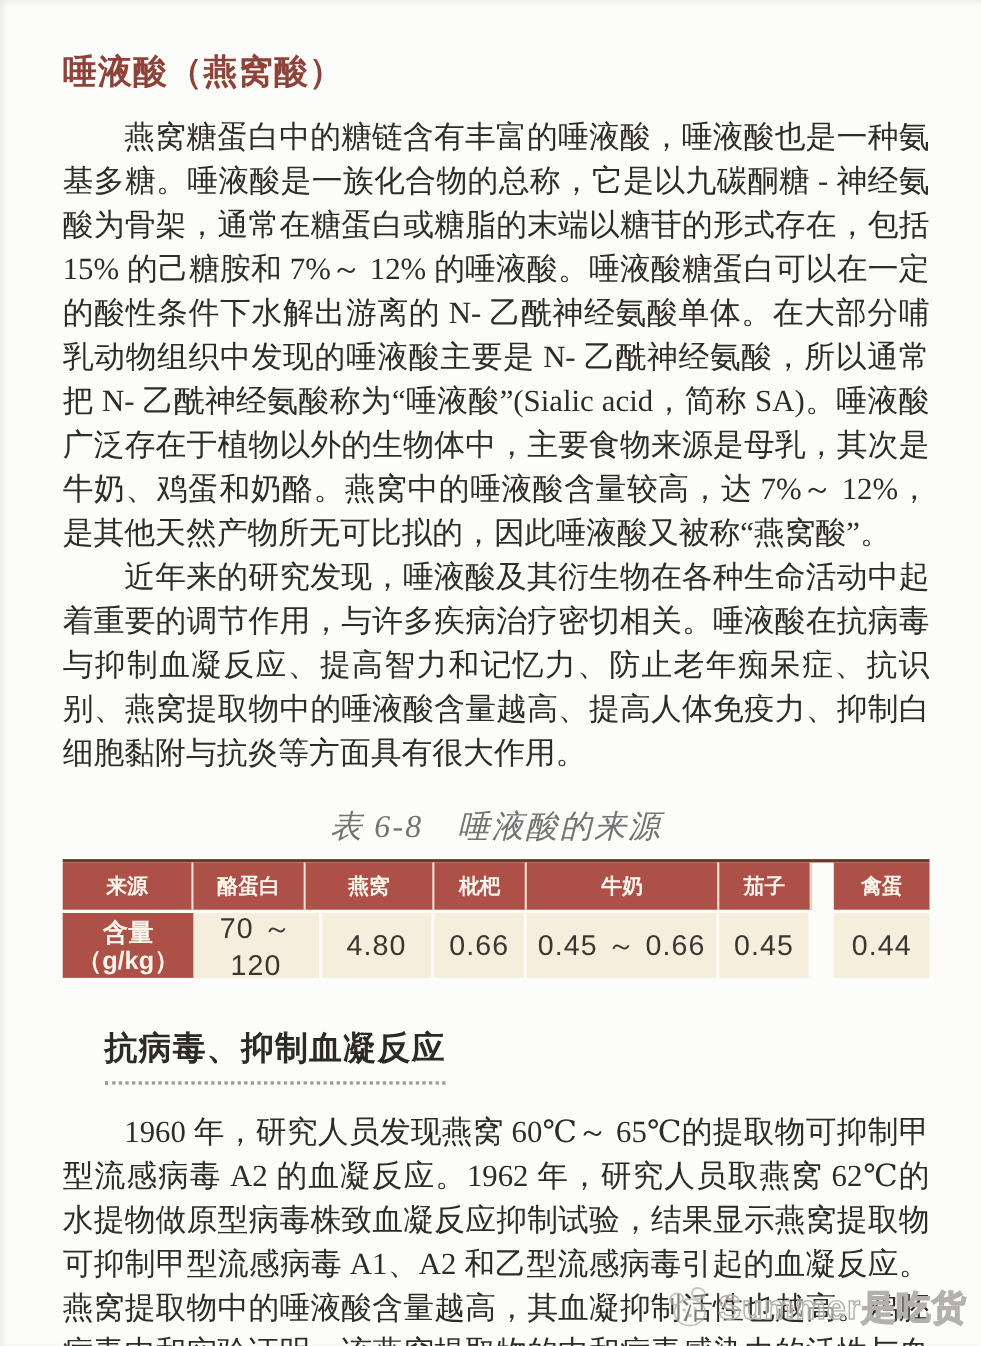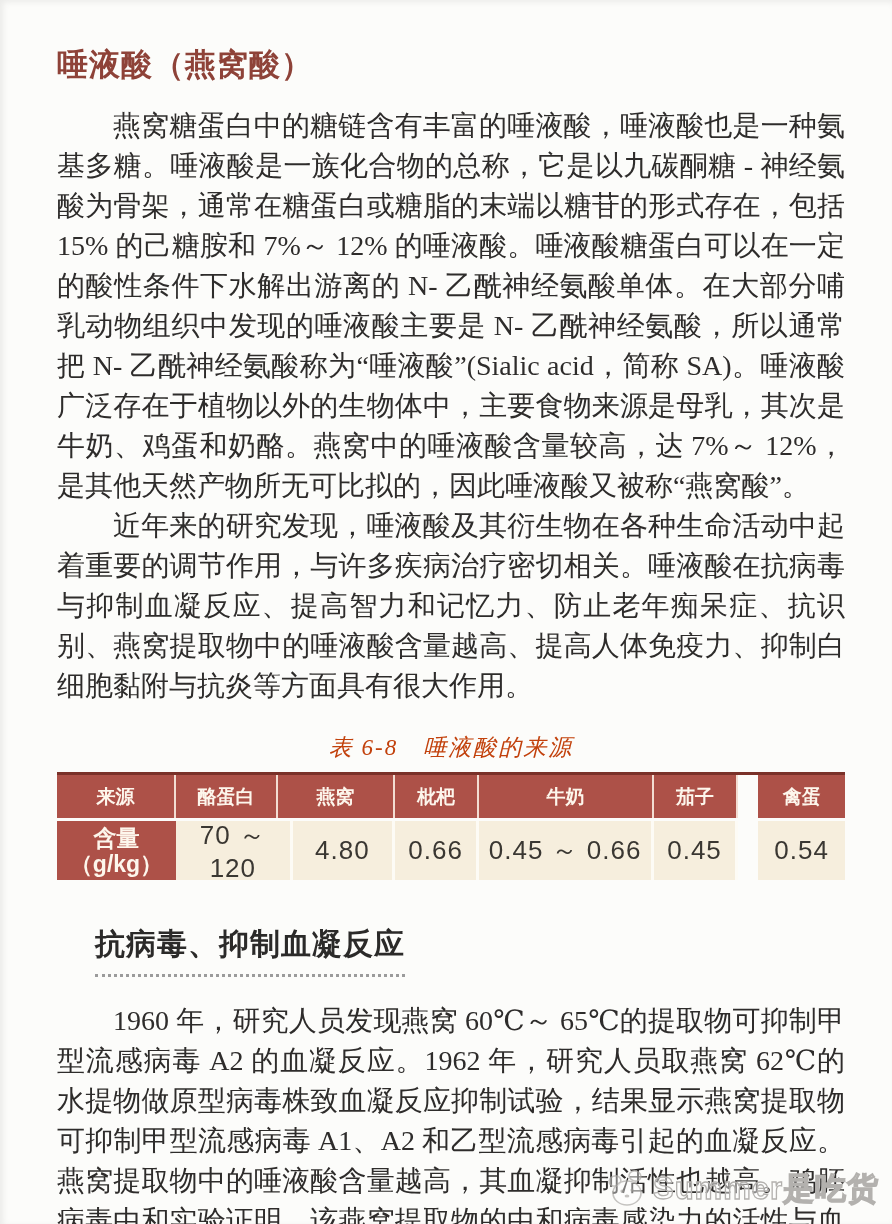--- a/index.html
+++ b/index.html
@@ -29,23 +29,23 @@
     font-size:28px;
     line-height:40px;
     color:#2e2c2b;
     text-align:justify;
     text-indent:2em;
   }
 
   .table-caption {
     margin-top:26px;
     text-align:center;
-    font-size:23px;
+    font-size:29px;
     font-style:italic;
-    color:#c2410c;
+    color:#737373;
     letter-spacing:2px;
   }
 
   .src-table {
     margin-top:9px;
     width:788px;
     border-top:3px solid #7a3129;
     font-family:"Liberation Sans","DejaVu Sans",sans-serif;
   }
   .t-row { display:flex; width:100%; }
@@ -138,21 +138,21 @@
       <div class="t-row t-body">
         <div class="t-cell lbl c0">
           <span>含量</span>
           <span>（g/kg）</span>
         </div>
         <div class="t-cell val c1">70 ～ 120</div>
         <div class="t-cell val c2">4.80</div>
         <div class="t-cell val c3">0.66</div>
         <div class="t-cell val c4">0.45 ～ 0.66</div>
         <div class="t-cell val c5">0.45</div>
-        <div class="t-cell val c6">0.54</div>
+        <div class="t-cell val c6">0.44</div>
       </div>
     </div>
 
     <div>
       <h2 class="section-heading">抗病毒、抑制血凝反应</h2>
     </div>
 
     <p class="para section-para">1960 年，研究人员发现燕窝 60℃～ 65℃的提取物可抑制甲型流感病毒 A2 的血凝反应。1962 年，研究人员取燕窝 62℃的水提物做原型病毒株致血凝反应抑制试验，结果显示燕窝提取物可抑制甲型流感病毒 A1、A2 和乙型流感病毒引起的血凝反应。燕窝提取物中的唾液酸含量越高，其血凝抑制活性也越高。鸡胚病毒中和实验证明，该燕窝提取物的中和病毒感染力的活性与血凝抑制活性平行。燕窝提取物与神经氨酸苷酶在 37℃下温育 4 小时后，血凝抑制活性消失，并伴随释放出游离唾液酸，提示燕窝中</p>
 
   </div>

